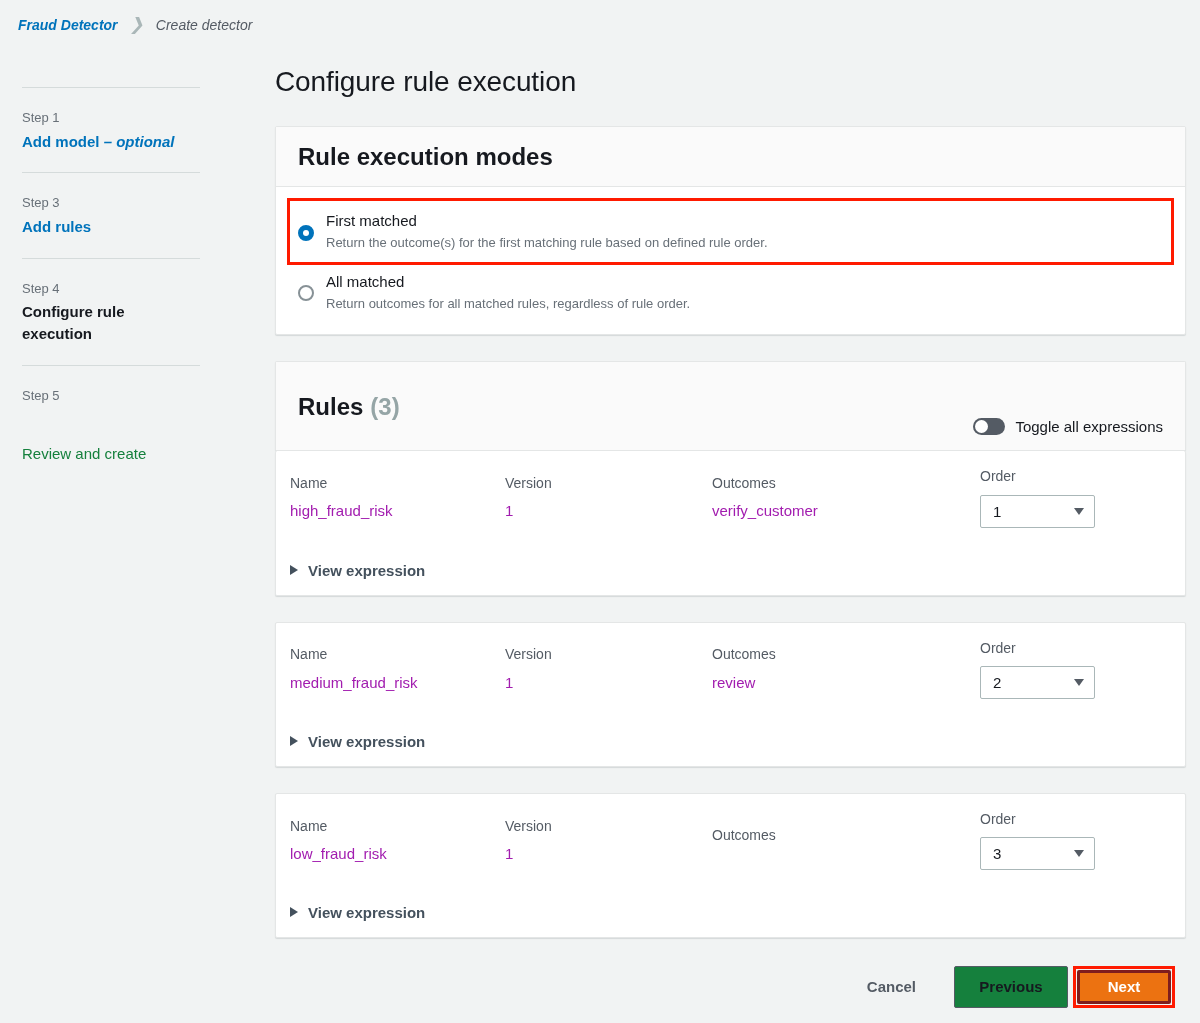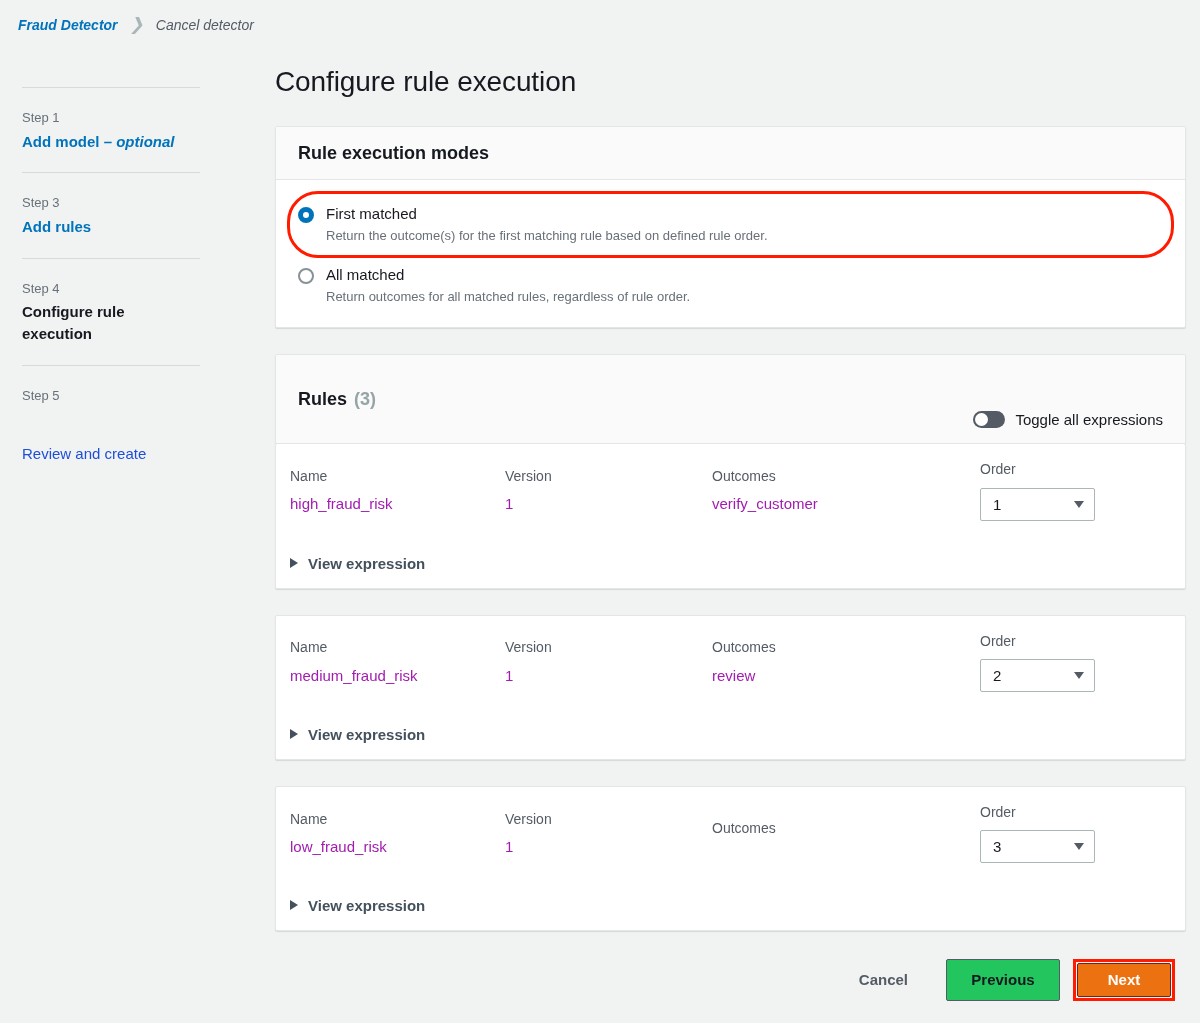--- a/index.html
+++ b/index.html
@@ -28,21 +28,21 @@
   
   .page { display: flex; padding-top: 34px; }
 
   
   .sidebar { width: 275px; padding-left: 22px; flex: none; }
   .step { padding: 0 0 0 0; }
   .step-num { font-size: 13px; color: #687078; margin-bottom: 3px; line-height: 1.5; }
   .step-title { font-size: 15px; line-height: 1.45; }
   .step-title.link { color: #0073bb; font-weight: 700; cursor: pointer; }
   .step-title.active { color: #16191f; font-weight: 700; }
-  .step-title.muted { color: #1d4ed8; margin-top: 38px; }
+  .step-title.muted { color: #15803d; margin-top: 38px; }
   .step-title .opt { font-weight: 700; font-style: italic; }
   .step-div { height: 1px; background: #d5dbdb; margin: 20px 0 20px 0; width: 178px; }
 
   
   .main { flex: 1; padding-right: 14px; }
   .page-title {
     font-size: 28px; font-weight: 400; color: #16191f;
     letter-spacing: -0.1px; margin-bottom: 28px; line-height: 1.1;
   }
 
@@ -52,26 +52,26 @@
     border-radius: 2px;
     box-shadow: 0 1px 1px rgba(0,28,36,.12);
     margin-bottom: 26px;
   }
   .card-header {
     background: #fafafa;
     border-bottom: 1px solid #e4e6e6;
     padding: 16px 22px 15px 22px;
     display: flex; align-items: center; justify-content: space-between;
   }
-  .card-title { font-size: 18px; font-weight: 700; color: #16191f; }
+  .card-title { font-size: 24px; font-weight: 700; color: #16191f; }
   .card-title .count { color: #95a5a6; font-weight: 700; margin-left: 7px; }
   .card-body { padding: 14px 22px 16px 22px; }
 
   
-  .radio-row { display: flex; align-items: flex-start; padding: 8px 0 6px 0; border-radius: 28px; }
+  .radio-row { display: flex; align-items: center; padding: 8px 0 6px 0; }
   .radio-row.highlight {
     outline: 3px solid #ff1a00;
     outline-offset: 0;
     margin: 0 -8px 2px -8px;
     padding: 10px 8px 10px 8px;
     position: relative;
   }
   .radio-mark {
     width: 16px; height: 16px; border-radius: 50%;
     border: 2px solid #879196; background: #fff;
@@ -145,39 +145,39 @@
   .btn-link {
     font-size: 15px; font-weight: 700; color: #545b64;
     padding: 11px 20px; cursor: pointer; margin-right: 18px;
   }
   .btn {
     font-size: 15px; font-weight: 700;
     border-radius: 2px; cursor: pointer;
     display: flex; align-items: center; justify-content: center;
   }
   .btn-normal {
-    background: #22c55e; border: 1px solid #545b64; color: #16191f;
-    width: 114px; height: 42px; margin-right: 16px;
+    background: #15803d; border: 1px solid #545b64; color: #16191f;
+    width: 114px; height: 42px; margin-right: 8px;
   }
   .btn-primary-wrap {
     outline: 3px solid #ff1a00;
     padding: 1px;
   }
   .btn-primary {
-    background: #ec7211; border: 1px solid #7f1d1d; color: #fff;
+    background: #ec7211; border: 3px solid #7f1d1d; color: #fff;
     width: 94px; height: 34px;
   }
 </style>
 </head>
 <body>
 
 <div class="breadcrumb">
   <span class="crumb-link">Fraud Detector</span>
   <span class="crumb-sep">❯</span>
-  <span class="crumb-current">Cancel detector</span>
+  <span class="crumb-current">Create detector</span>
 </div>
 
 <div class="page">
 
   <div class="sidebar">
 
     <div class="step-div"></div>
 
     <div class="step">
       <div class="step-num">Step 1</div>

